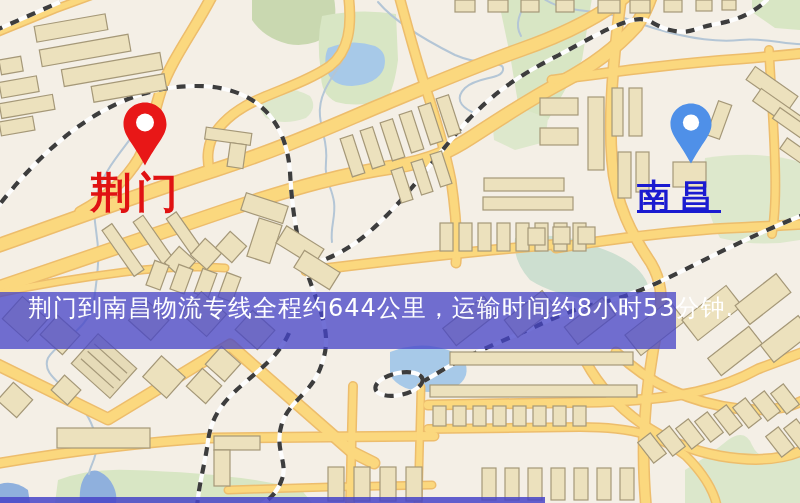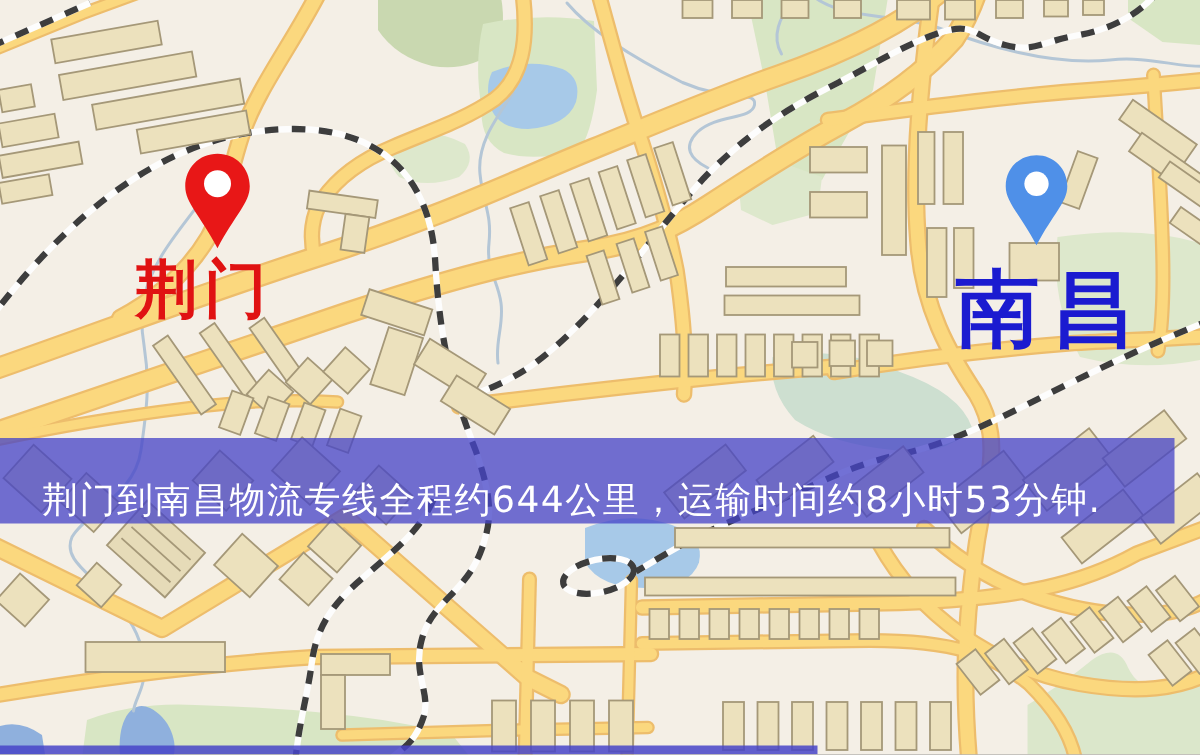--- a/index.html
+++ b/index.html
@@ -7,28 +7,28 @@
     position:relative;width:800px;height:503px;overflow:hidden;
     font-family:"DejaVu Sans","Liberation Sans",sans-serif;
     background:#f4efe6;
   }
   .stage svg{position:absolute;left:0;top:0;display:block;}
   .map-label{
     position:absolute;font-weight:700;line-height:1;white-space:nowrap;
     text-shadow:0 0 1px rgba(255,255,255,.25);
   }
   .map-label.origin{left:90px;top:172px;font-size:42px;letter-spacing:4px;color:#e01212;}
-  .map-label.destination{left:637px;top:179px;font-size:56px;letter-spacing:8px;color:#1b1bd0;}
+  .map-label.destination{left:637px;top:179px;font-size:34px;letter-spacing:8px;color:#1b1bd0;text-decoration:underline;}
   .pin{position:absolute;}
   .pin.red{left:122px;top:101px;width:46px;height:66px;}
   .pin.blue{left:669px;top:102px;width:44px;height:63px;}
   .banner{
-    position:absolute;left:0;top:292px;width:783px;height:57px;
+    position:absolute;left:0;top:292px;width:676px;height:57px;
     background:rgba(70,68,200,0.76);
-    display:flex;align-items:flex-end;
+    display:flex;align-items:flex-start;
     box-sizing:border-box;padding:0 10px 0 28px;
   }
   .banner .banner-text{
     color:#ffffff;font-size:24px;letter-spacing:1px;font-weight:400;
     white-space:nowrap;
   }
   .bottom-strip{
     position:absolute;left:0;top:497px;width:545px;height:6px;
     background:rgba(70,68,200,0.85);
   }

